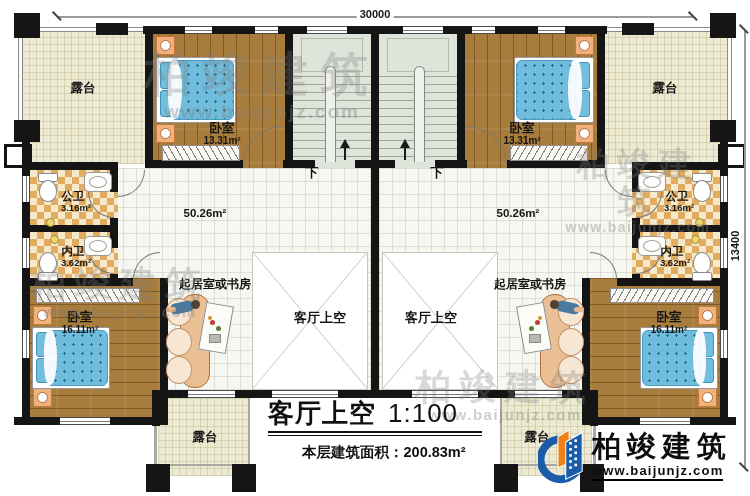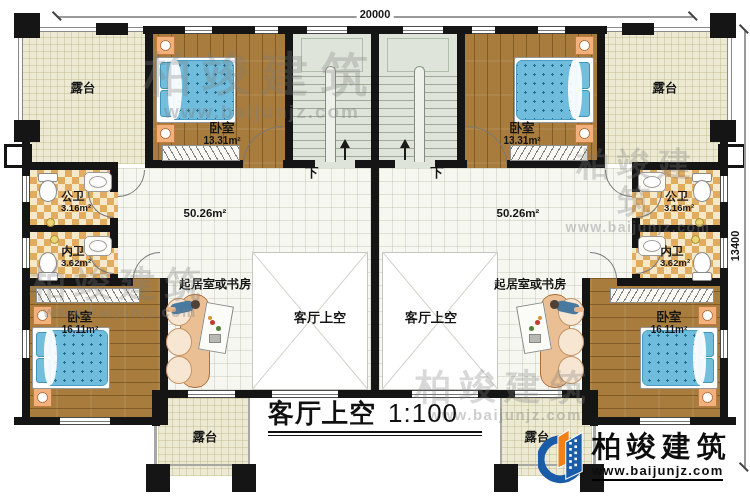--- a/index.html
+++ b/index.html
@@ -400,33 +400,36 @@
 
   <div class="lbl" style="left:320px;top:318px;font-size:13px">客厅上空</div>
   <div class="lbl" style="left:431px;top:318px;font-size:13px">客厅上空</div>
 
   <div class="lbl" style="left:312px;top:173px;font-size:13px">下</div>
   <div class="lbl" style="left:437px;top:173px;font-size:13px">下</div>
 
   <div class="a dim-line" style="left:57px;top:16px;width:636px;height:1.5px"></div>
   <div class="a dim-tick" style="left:51px;top:15px"></div>
   <div class="a dim-tick" style="left:687px;top:15px"></div>
-  <div class="dim-label" style="left:375px;top:14px">20000</div>
+  <div class="dim-label" style="left:375px;top:14px">30000</div>
   <div class="a dim-line" style="left:744px;top:30px;width:1.5px;height:438px"></div>
   <div class="a dim-tick" style="left:738px;top:28px"></div>
   <div class="a dim-tick" style="left:738px;top:466px"></div>
   <div class="dim-label dim-label-v" style="left:735px;top:246px">13400</div>
 
   <div id="title-block">
     <div class="tb-row1">
       <span class="tb-title">客厅上空</span>
       <span class="tb-scale">1:100</span>
     </div>
     <div class="tb-ul1"></div>
     <div class="tb-ul2"></div>
+    <div class="tb-row">
+      <span>本层建筑面积：</span><span>200.83m²</span>
+    </div>
 
   </div>
 
   <div id="logo-block">
     <svg viewBox="0 0 60 74" style="position:absolute;left:0;top:2px;width:52px;height:66px">
       <circle cx="26" cy="42" r="23" fill="none" stroke="#1a5ca8" stroke-width="9" stroke-dasharray="108 37" transform="rotate(35 26 42)"></circle>
       <polygon points="23,16 36,8 36,46 23,52" fill="#f08018" stroke="#ffffff" stroke-width="1.2"></polygon>
       <polygon points="32,22 51,11 51,56 32,65" fill="#1a5ca8" stroke="#ffffff" stroke-width="1.2"></polygon>
       <g fill="#ffffff">
         <rect x="36" y="22" width="3" height="3"></rect>

